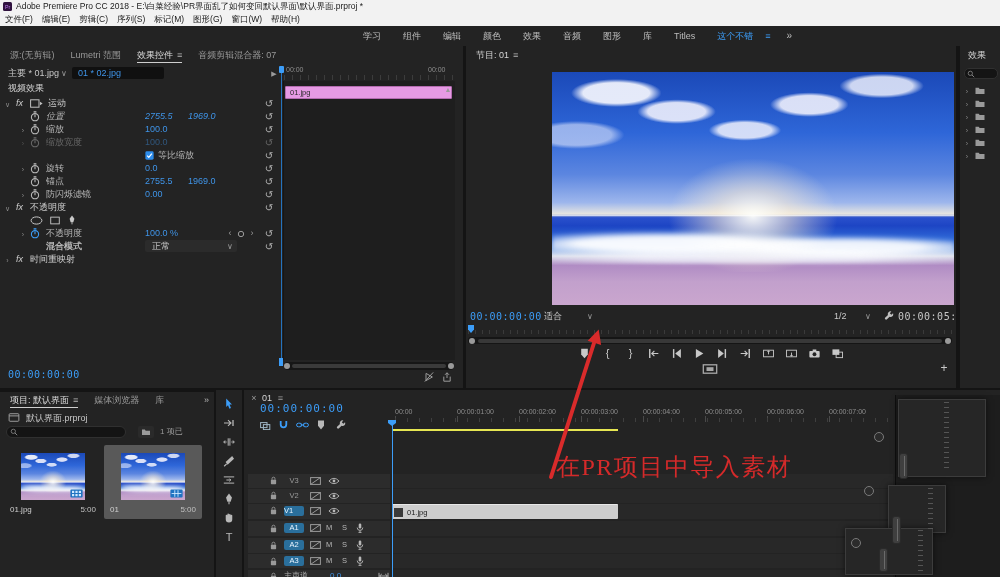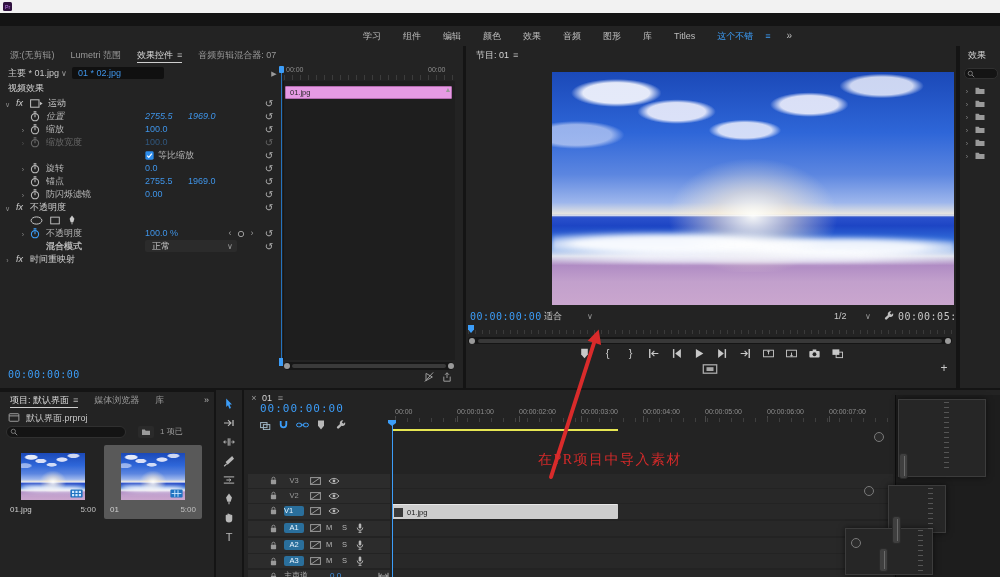--- a/index.html
+++ b/index.html
@@ -38,35 +38,46 @@
     radial-gradient(ellipse 12% 6% at 48% 25%,rgba(252,250,255,.8) 0 55%,rgba(255,255,255,0) 75%),
     radial-gradient(ellipse 13% 7% at 64% 14%,rgba(250,248,255,.85) 0 55%,rgba(255,255,255,0) 75%),
     radial-gradient(ellipse 14% 7% at 82% 6%,rgba(248,248,255,.8) 0 55%,rgba(255,255,255,0) 75%),
     radial-gradient(ellipse 16% 8% at 6% 27%,rgba(240,242,255,.55) 0 55%,rgba(255,255,255,0) 75%);}
   .beach .surf{position:absolute;left:0;top:67%;width:100%;height:15%;filter:blur(2px);background:
     radial-gradient(ellipse 55% 50% at 28% 45%,rgba(255,255,255,.95) 0 40%,rgba(255,255,255,0) 75%),
     radial-gradient(ellipse 50% 45% at 72% 55%,rgba(255,255,255,.9) 0 40%,rgba(255,255,255,0) 75%),
     radial-gradient(ellipse 70% 40% at 50% 85%,rgba(240,240,250,.75) 0 40%,rgba(255,255,255,0) 75%);}
   .beach .horizon{position:absolute;left:0;top:61.3%;width:100%;height:1px;background:rgba(255,255,255,.55);}
   #arrow-overlay{position:absolute;left:0;top:0;z-index:65;pointer-events:none;}
-  #ann-text{position:absolute;left:538px;top:451px;z-index:70;white-space:nowrap;
-    font-family:"Liberation Serif","DejaVu Serif",serif;font-size:14px;letter-spacing:1.5px;color:#d42a2a;}
+  #ann-text{position:absolute;left:556px;top:451px;z-index:70;white-space:nowrap;
+    font-family:"Liberation Serif","DejaVu Serif",serif;font-size:24px;letter-spacing:1.5px;color:#d42a2a;}
 </style>
 </head>
 <body>
 
 <div id="app">
   <div id="titlebar">
     <span id="app-icon" class="icon">
         <svg viewBox="0 0 12 12">
           <rect width="12" height="12" rx="2" fill="#30123f"></rect>
           <text x="6" y="9" font-size="7" fill="#c07ef0" text-anchor="middle">Pr</text>
         </svg>
       </span>
+    <span id="title-text">Adobe Premiere Pro CC 2018 - E:\白菜经验\PR界面乱了如何变回默认界面\默认界面.prproj *</span>
   </div>
+  <div id="menubar">
+      <span class="menu-item">文件(F)</span>
+      <span class="menu-item">编辑(E)</span>
+      <span class="menu-item">剪辑(C)</span>
+      <span class="menu-item">序列(S)</span>
+      <span class="menu-item">标记(M)</span>
+      <span class="menu-item">图形(G)</span>
+      <span class="menu-item">窗口(W)</span>
+      <span class="menu-item">帮助(H)</span>
+    </div>
   <div id="wsbar">
       <span class="ws-tab">学习</span>
       <span class="ws-tab">组件</span>
       <span class="ws-tab">编辑</span>
       <span class="ws-tab">颜色</span>
       <span class="ws-tab">效果</span>
       <span class="ws-tab">音频</span>
       <span class="ws-tab">图形</span>
       <span class="ws-tab">库</span>
       <span class="ws-tab">Titles</span>

